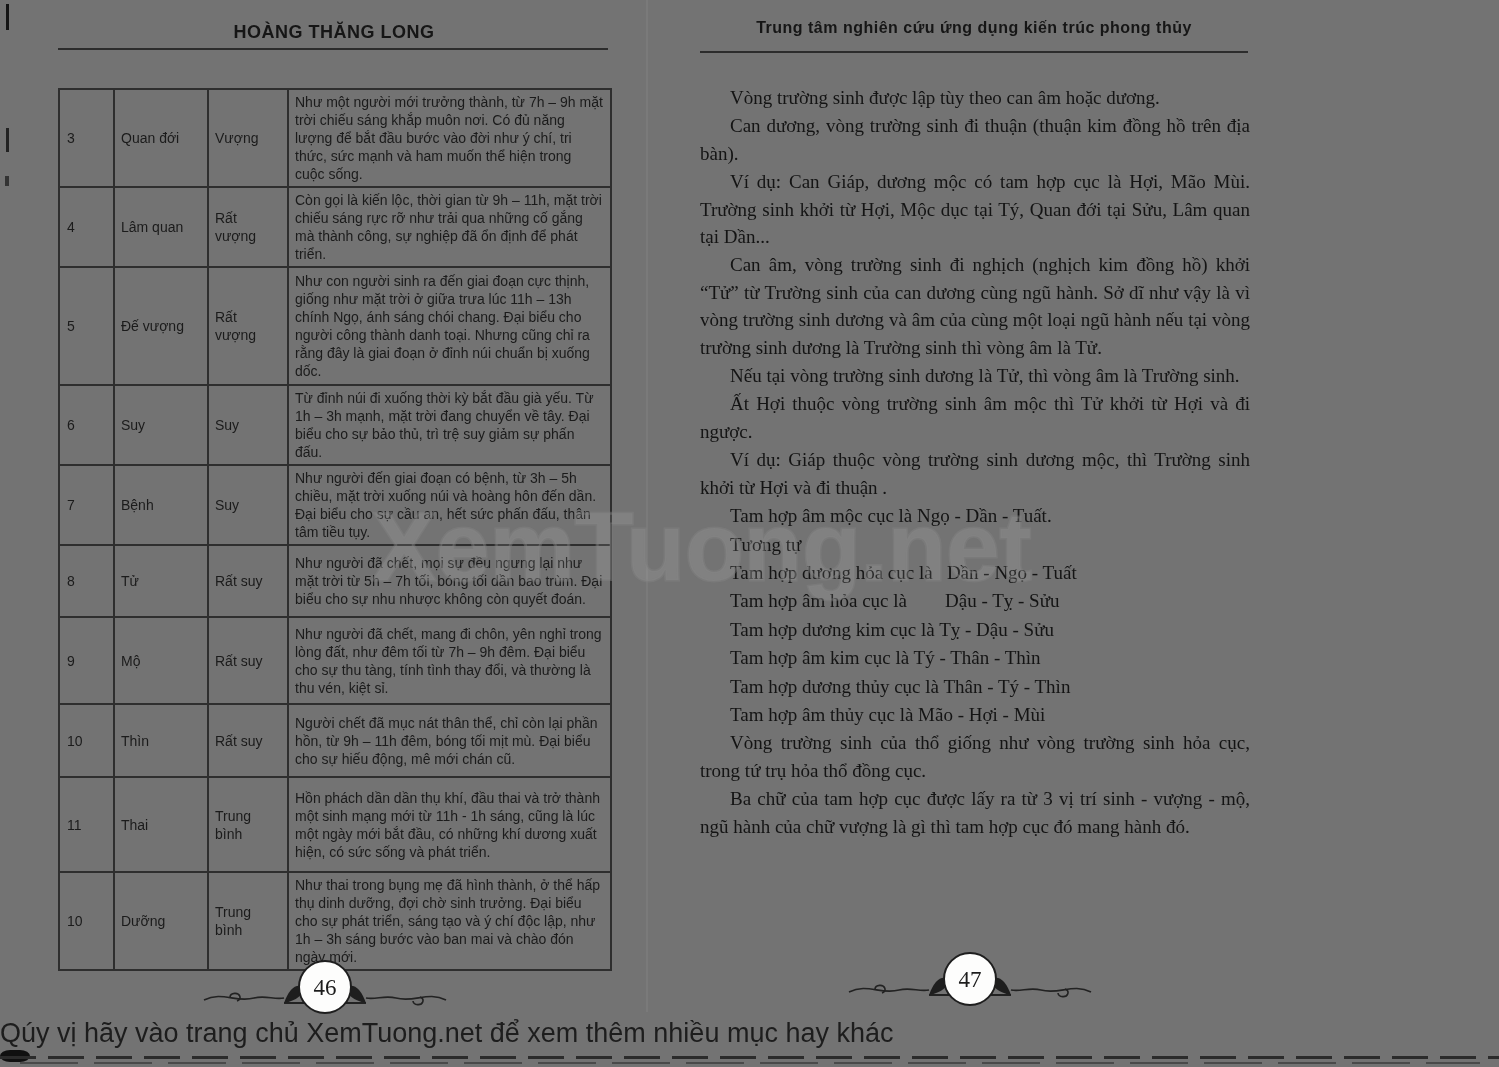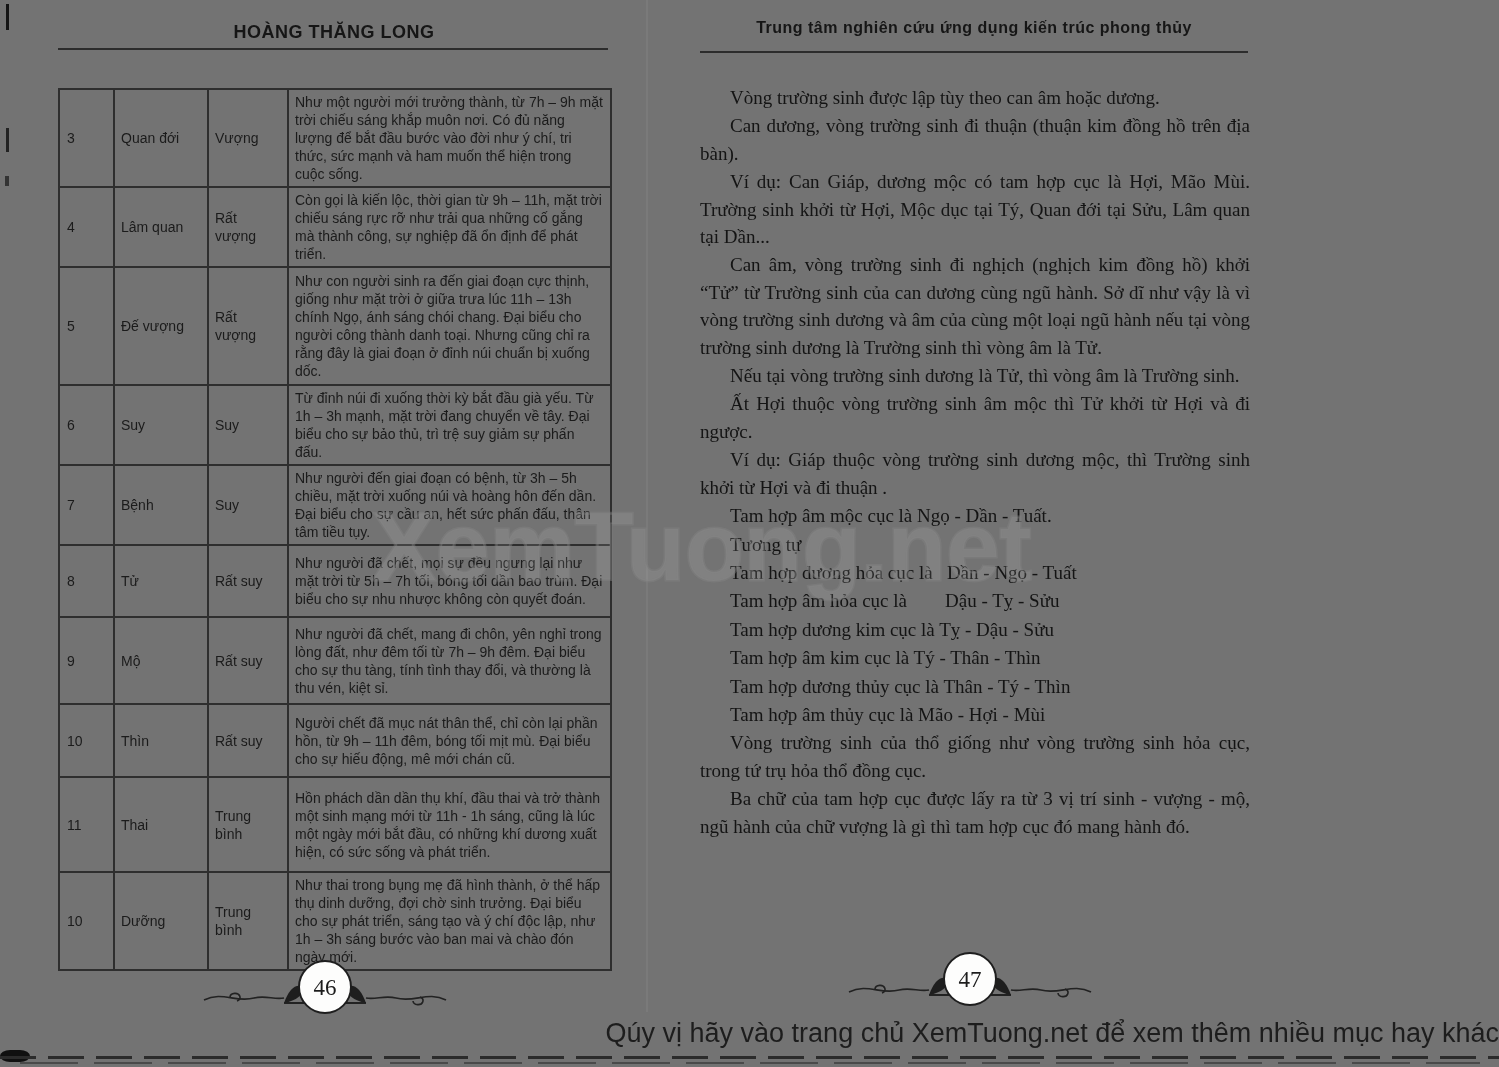--- a/index.html
+++ b/index.html
@@ -51,21 +51,21 @@
   }
 
   
   .ornament{position:absolute;width:250px;height:64px;}
   .orn-left{left:200px;top:956px;}
   .orn-right{left:845px;top:948px;}
   .ornament svg{width:100%;height:100%;}
   .ornament text{font-family:"Liberation Serif",serif;font-size:23px;fill:#1c1c1c;}
 
   
-  .footer{position:absolute;left:0;top:1018px;width:1499px;text-align:right;
+  .footer{position:absolute;left:0;top:1018px;width:1499px;text-align:left;
     font-size:27px;color:#1d1d1d;transform:scaleY(1.02);}
   .bottom-rule{position:absolute;left:0;top:1056px;width:1499px;height:3px;
     background:repeating-linear-gradient(90deg,#2b2b2b 0 36px, transparent 36px 48px);}
   .bottom-rule2{position:absolute;left:20px;top:1062px;width:1460px;height:2px;
     background:repeating-linear-gradient(90deg,#4a4a4a 0 58px, transparent 58px 74px);}
 </style>
 </head>
 <body>
 
 <div class="spread">

